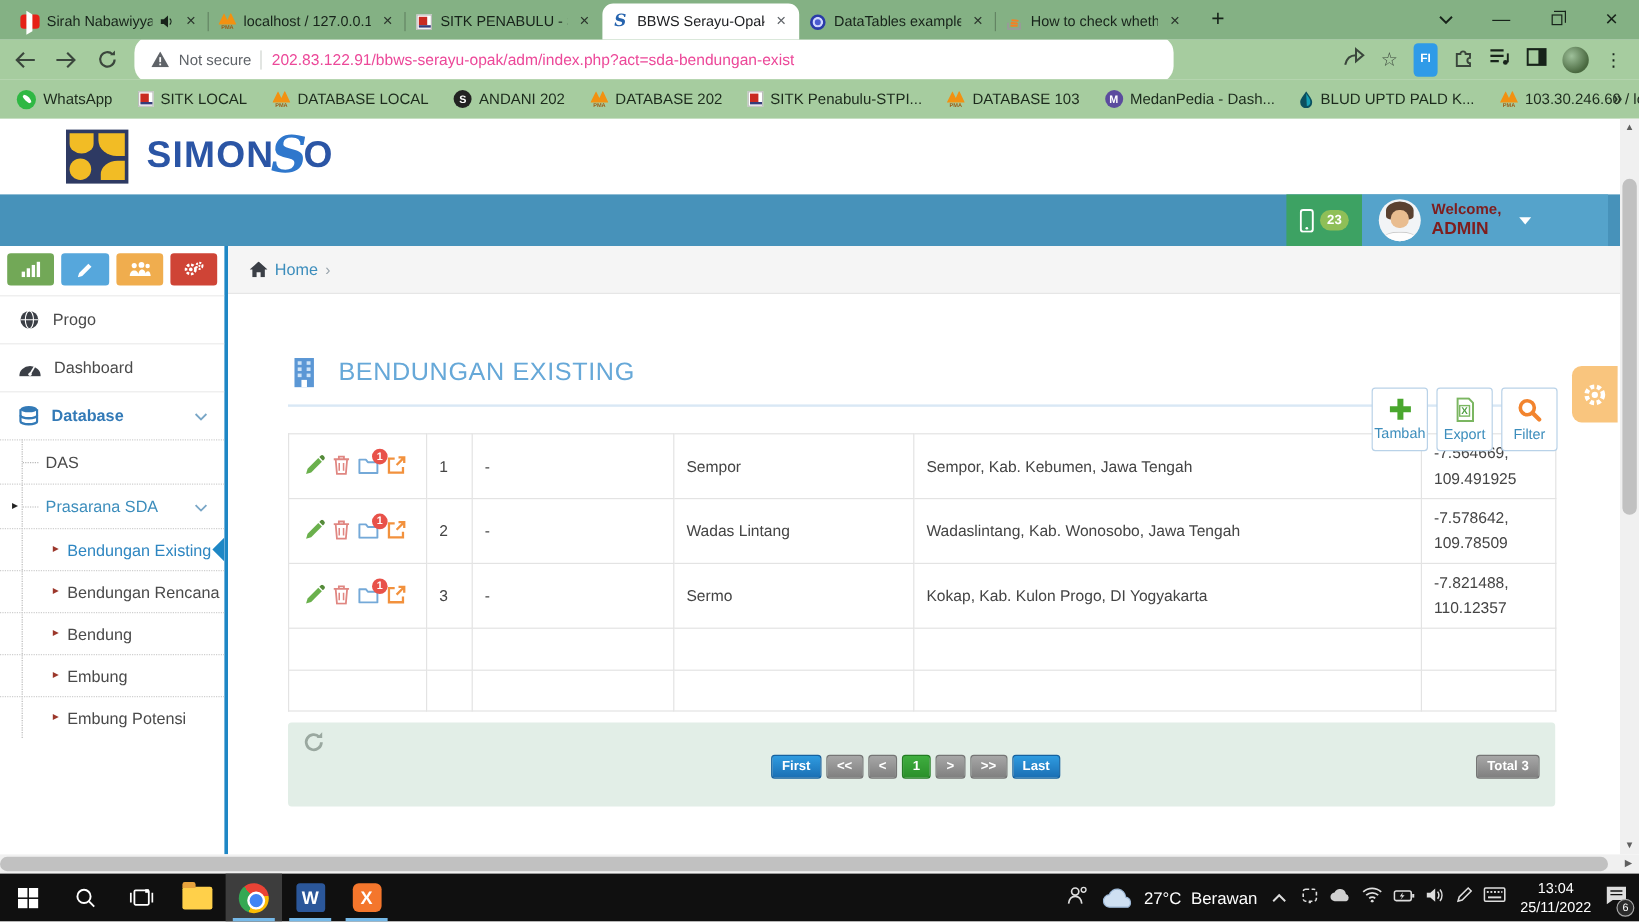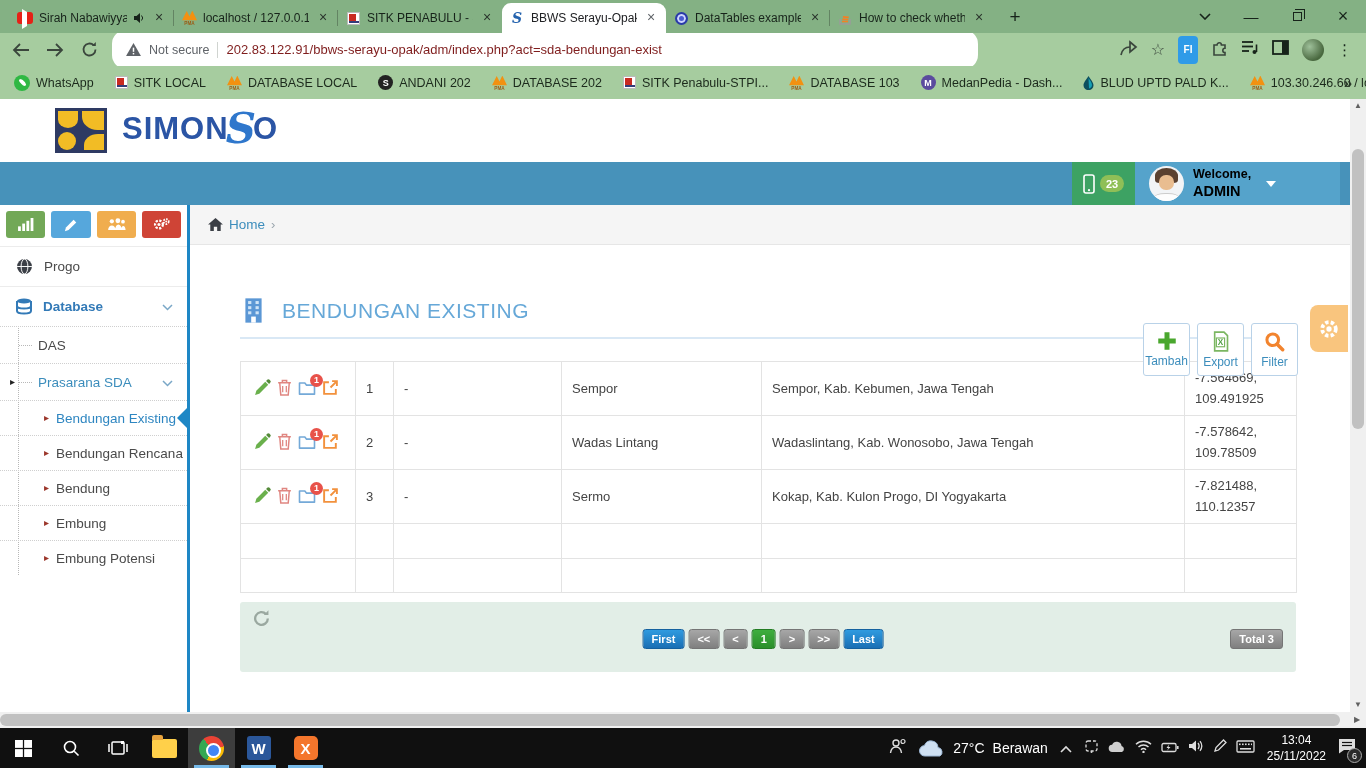--- a/index.html
+++ b/index.html
@@ -26,21 +26,21 @@
   .wctrl{position:absolute;right:0;top:0;height:33px;display:flex;align-items:center}
   .wc{width:46px;height:33px;display:flex;align-items:center;justify-content:center;color:#17231a;font-size:15px}
   .restore{width:9px;height:9px;border:1.3px solid #17231a;position:relative}
   .restore::before{content:"";position:absolute;left:1.5px;top:-4px;width:9px;height:9px;border-top:1.3px solid #17231a;border-right:1.3px solid #17231a}
 
   .toolbar{height:33px;background:#a6cc9f;display:flex;align-items:center;padding:0 10px;gap:12px}
   .navbtn{flex:none;display:flex;align-items:center;justify-content:center;width:22px;height:22px}
   .omnibox{width:866px;height:39px;background:#fff;border-radius:14px;display:flex;align-items:center;padding:0 14px;gap:8px;flex:none}
   .omni-sec{color:#5f6368;font-size:12.5px;white-space:nowrap}
   .omni-div{width:1px;height:16px;background:#d0d4d0}
-  .omni-url{color:#7f1d1d;font-size:13px;white-space:nowrap;overflow:hidden}
+  .omni-url{color:#ec4899;font-size:13px;white-space:nowrap;overflow:hidden}
   .toolbar-right{display:flex;align-items:center;gap:13px;margin-left:auto;padding-right:4px}
   .ext-fi{width:20px;height:28px;border-radius:4px;background:#2f9be8;color:#fff;font-size:10px;font-weight:bold;display:flex;align-items:center;justify-content:center}
   .tb-avatar{width:22px;height:22px;border-radius:50%;background:radial-gradient(circle at 35% 35%,#9ec09a,#49683f 70%)}
   .dots{font-size:15px;color:#17231a}
 
   .bmbar{height:33px;background:#a6cc9f;display:flex;align-items:center;padding:0 14px;gap:21px;position:relative}
   .bm{display:flex;align-items:center;gap:6px;font-size:12.5px;color:#1c2a1c;white-space:nowrap}
   .bm-wa{width:16px;height:16px;border-radius:50%;background:#2fb843;display:flex;align-items:center;justify-content:center}
   .bm-circle{width:15px;height:15px;border-radius:50%;color:#fff;font-size:9px;font-weight:bold;display:flex;align-items:center;justify-content:center}
   .bm-chev{position:absolute;right:14px;color:#2a3a2a;font-size:15px;font-weight:bold}
@@ -61,21 +61,21 @@
   .brand-s{font-family:"DejaVu Serif",serif;font-style:italic;font-weight:bold;font-size:42px;color:#2f77cc;margin:0 -3px;line-height:40px}
 
   .navbar{height:43px;background:#4792ba;position:relative}
   .nav-phone{position:absolute;right:215px;top:0;width:63px;height:43px;background:#3da263;display:flex;align-items:center;justify-content:center;gap:5px}
   .phone-badge{min-width:24px;height:17px;border-radius:9px;background:#8fbf57;color:#fff;font-size:11px;font-weight:bold;display:flex;align-items:center;justify-content:center;padding:0 5px}
   .nav-user{position:absolute;right:10px;top:0;width:205px;height:43px;background:#55a3cb;display:flex;align-items:center;gap:9px;padding:0 10px 0 14px}
   .avatar{width:35px;height:35px;border-radius:50%;background:#f2f4f6;position:relative;overflow:hidden;flex:none}
   .avatar .hair{position:absolute;top:2px;left:6px;width:23px;height:15px;border-radius:50% 50% 20% 20%;background:#5a4130}
   .avatar .face{position:absolute;top:9px;left:10px;width:15px;height:15px;border-radius:46%;background:#e9bd90}
   .avatar .shirt{position:absolute;bottom:-2px;left:5px;width:25px;height:10px;border-radius:45% 45% 0 0;background:#fdfdfd;border-top:1px solid #ccc}
-  .welcome{color:#000000;font-size:12.5px;font-weight:bold;line-height:1.3}
+  .welcome{color:#7f1d1d;font-size:12.5px;font-weight:bold;line-height:1.3}
   .chev-dn{width:0;height:0;border-left:5px solid transparent;border-right:5px solid transparent;border-top:6px solid #fff;margin-left:6px}
 
   .content-row{display:flex;height:507px}
   .sidebar{width:190px;background:#fff;border-right:3px solid #1e87c5;position:relative;flex:none;overflow:hidden}
   .quickrow{display:flex;gap:6px;margin:6px 6px 8px 6px}
   .qbtn{flex:1;height:27px;border-radius:3px;display:flex;align-items:center;justify-content:center}
   .qb-green{background:#72a857}.qb-blue{background:#56a7dc}.qb-orange{background:#f0ad4e}.qb-red{background:#cf4436}
   .mitem{height:40px;display:flex;align-items:center;gap:11px;padding-left:16px;border-top:1px solid #ececec;font-size:13.5px;color:#4a4a4a;position:relative}
   .mitem.blue{color:#337ab7;font-weight:bold}
   .submenu{position:relative}
@@ -419,20 +419,28 @@
               </span>
           </div>
 
           <div class="mitem">
             <svg width="17" height="17" viewBox="0 0 16 16">
                 <circle cx="8" cy="8" r="7" fill="#3b3f46"></circle>
                 <ellipse cx="8" cy="8" rx="3.2" ry="7" fill="none" stroke="#fff" stroke-width=".9"></ellipse>
                 <line x1="1" y1="8" x2="15" y2="8" stroke="#fff" stroke-width=".9"></line>
               </svg>
             <span>Progo</span>
+          </div>
+          <div class="mitem">
+            <svg width="18" height="14" viewBox="0 0 18 13">
+                <path d="M0 13a9 8.6 0 0118 0z" fill="#3b3f46"></path>
+                <line x1="9" y1="11.4" x2="13" y2="4.6" stroke="#fff" stroke-width="1.4"></line>
+                <circle cx="9" cy="11.4" r="1.4" fill="#fff"></circle>
+              </svg>
+            <span>Dashboard</span>
           </div>
           <div class="mitem blue">
             <svg width="16" height="18" viewBox="0 0 16 18">
                 <ellipse cx="8" cy="3" rx="7" ry="2.6" fill="#337ab7"></ellipse>
                 <path d="M1 3v5c0 1.4 3.1 2.6 7 2.6s7-1.2 7-2.6V3" fill="none" stroke="#337ab7" stroke-width="2"></path>
                 <path d="M1 8v5c0 1.4 3.1 2.6 7 2.6s7-1.2 7-2.6V8" fill="none" stroke="#337ab7" stroke-width="2"></path>
               </svg>
             <span>Database</span>
             <span class="mchev"><svg width="11" height="7" viewBox="0 0 11 7">
                   <path d="M1 1l4.5 4.5L10 1" fill="none" stroke="#7aa7c7" stroke-width="1.5"></path>

